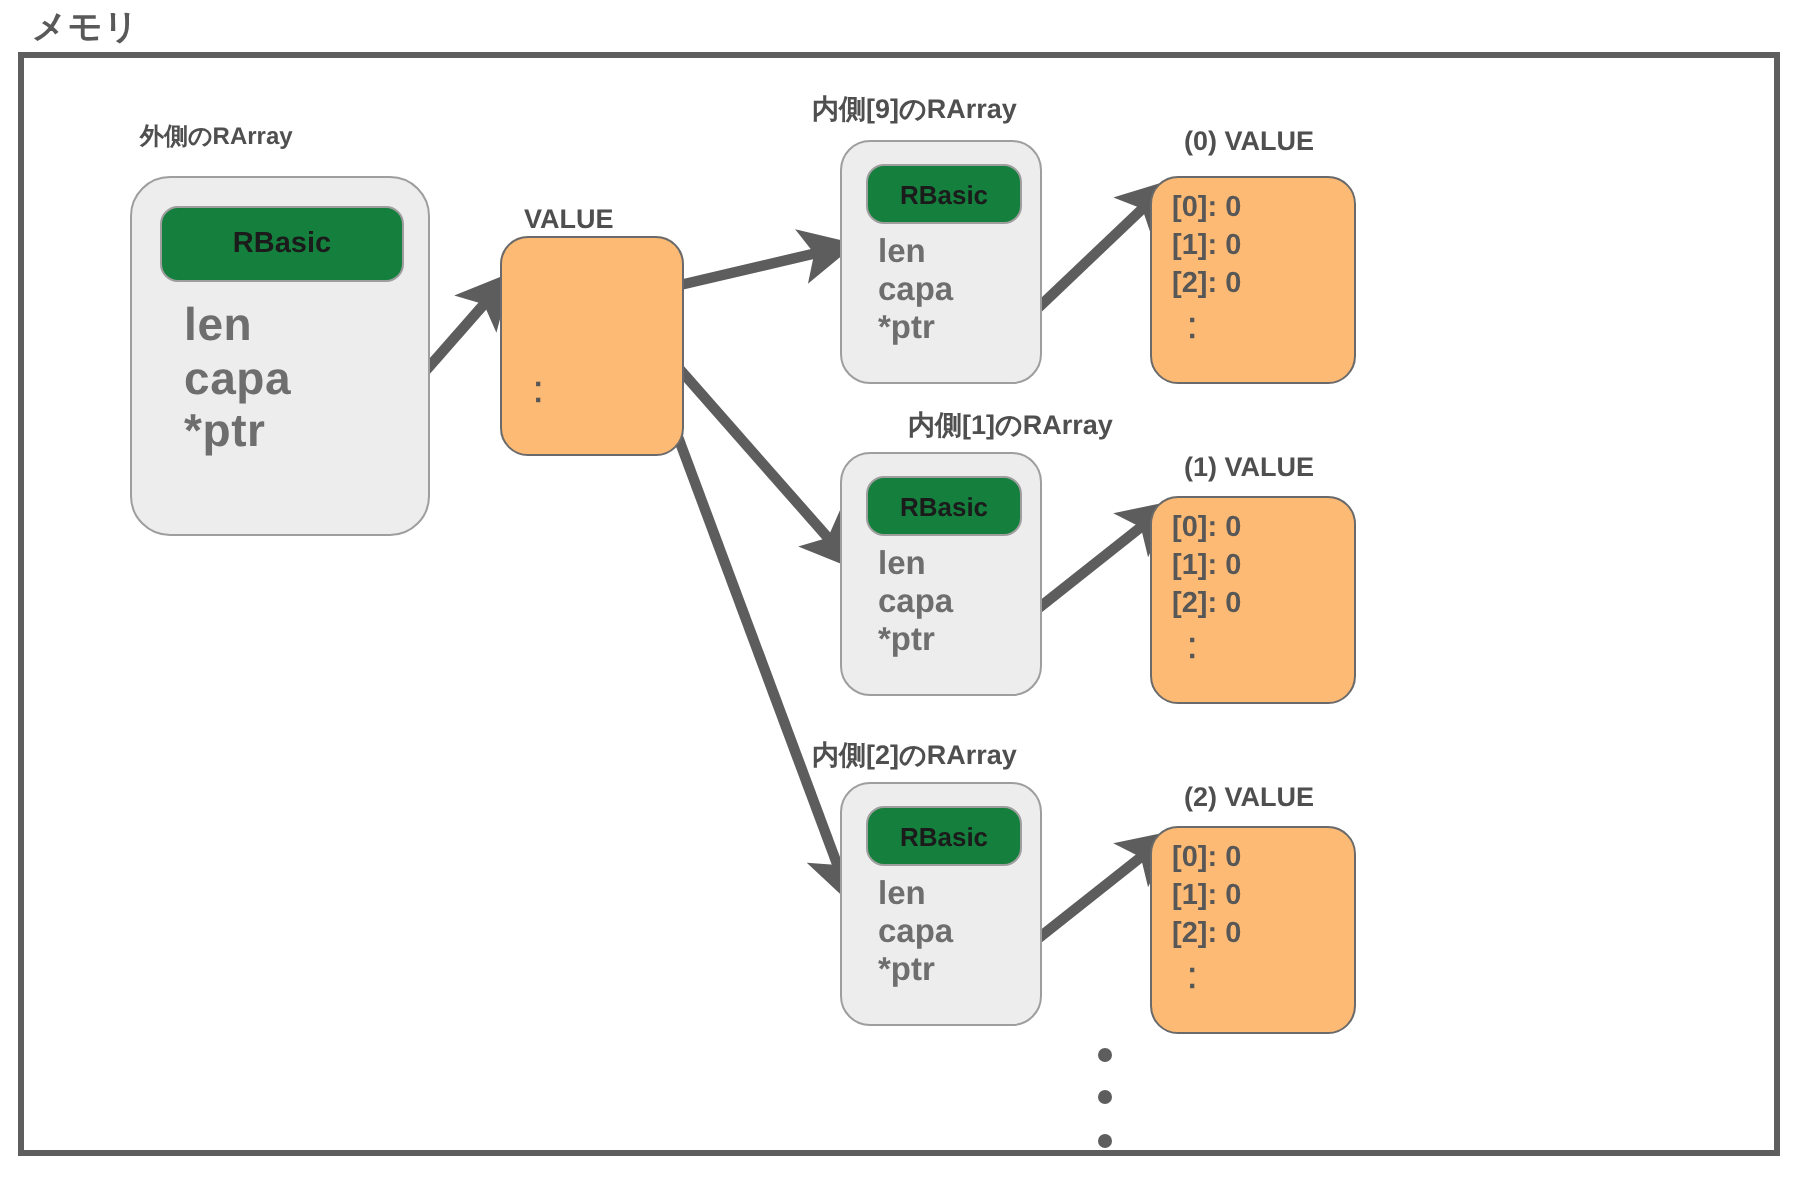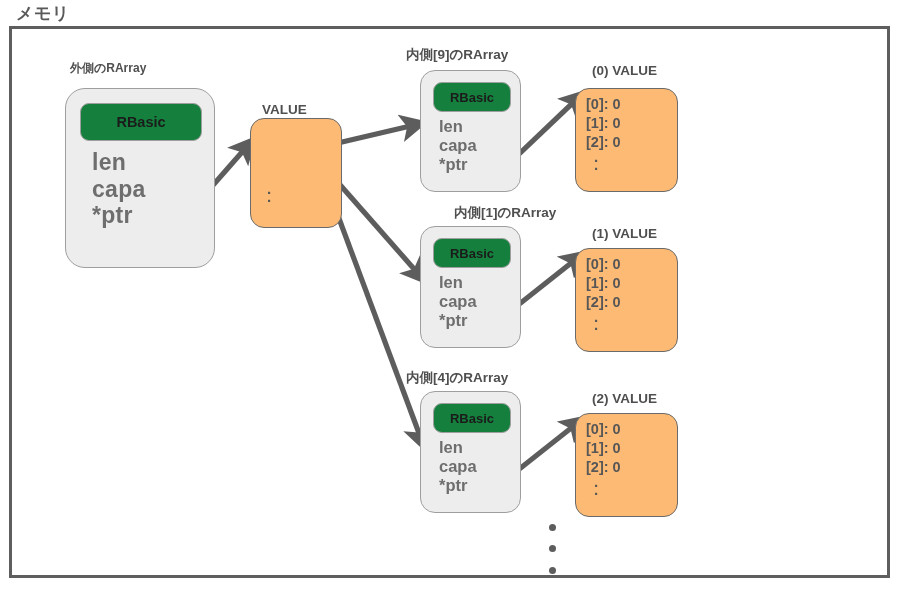--- a/index.html
+++ b/index.html
@@ -177,21 +177,21 @@
   </div>
 
   <div class="caption" id="inner1-caption">内側[1]のRArray</div>
   <div class="rarray inner-rarray" id="inner1">
     <div class="rbasic inner-rbasic">RBasic</div>
     <div class="fields inner-fields">len
 capa
 *ptr</div>
   </div>
 
-  <div class="caption" id="inner2-caption">内側[4]のRArray</div>
+  <div class="caption" id="inner2-caption">内側[2]のRArray</div>
   <div class="rarray inner-rarray" id="inner2">
     <div class="rbasic inner-rbasic">RBasic</div>
     <div class="fields inner-fields">len
 capa
 *ptr</div>
   </div>
 
   <div class="caption" id="rv0-caption">(0) VALUE</div>
   <div class="valuebox right-value" id="rv0">
     <div class="slots right-slots">[0]: 0

